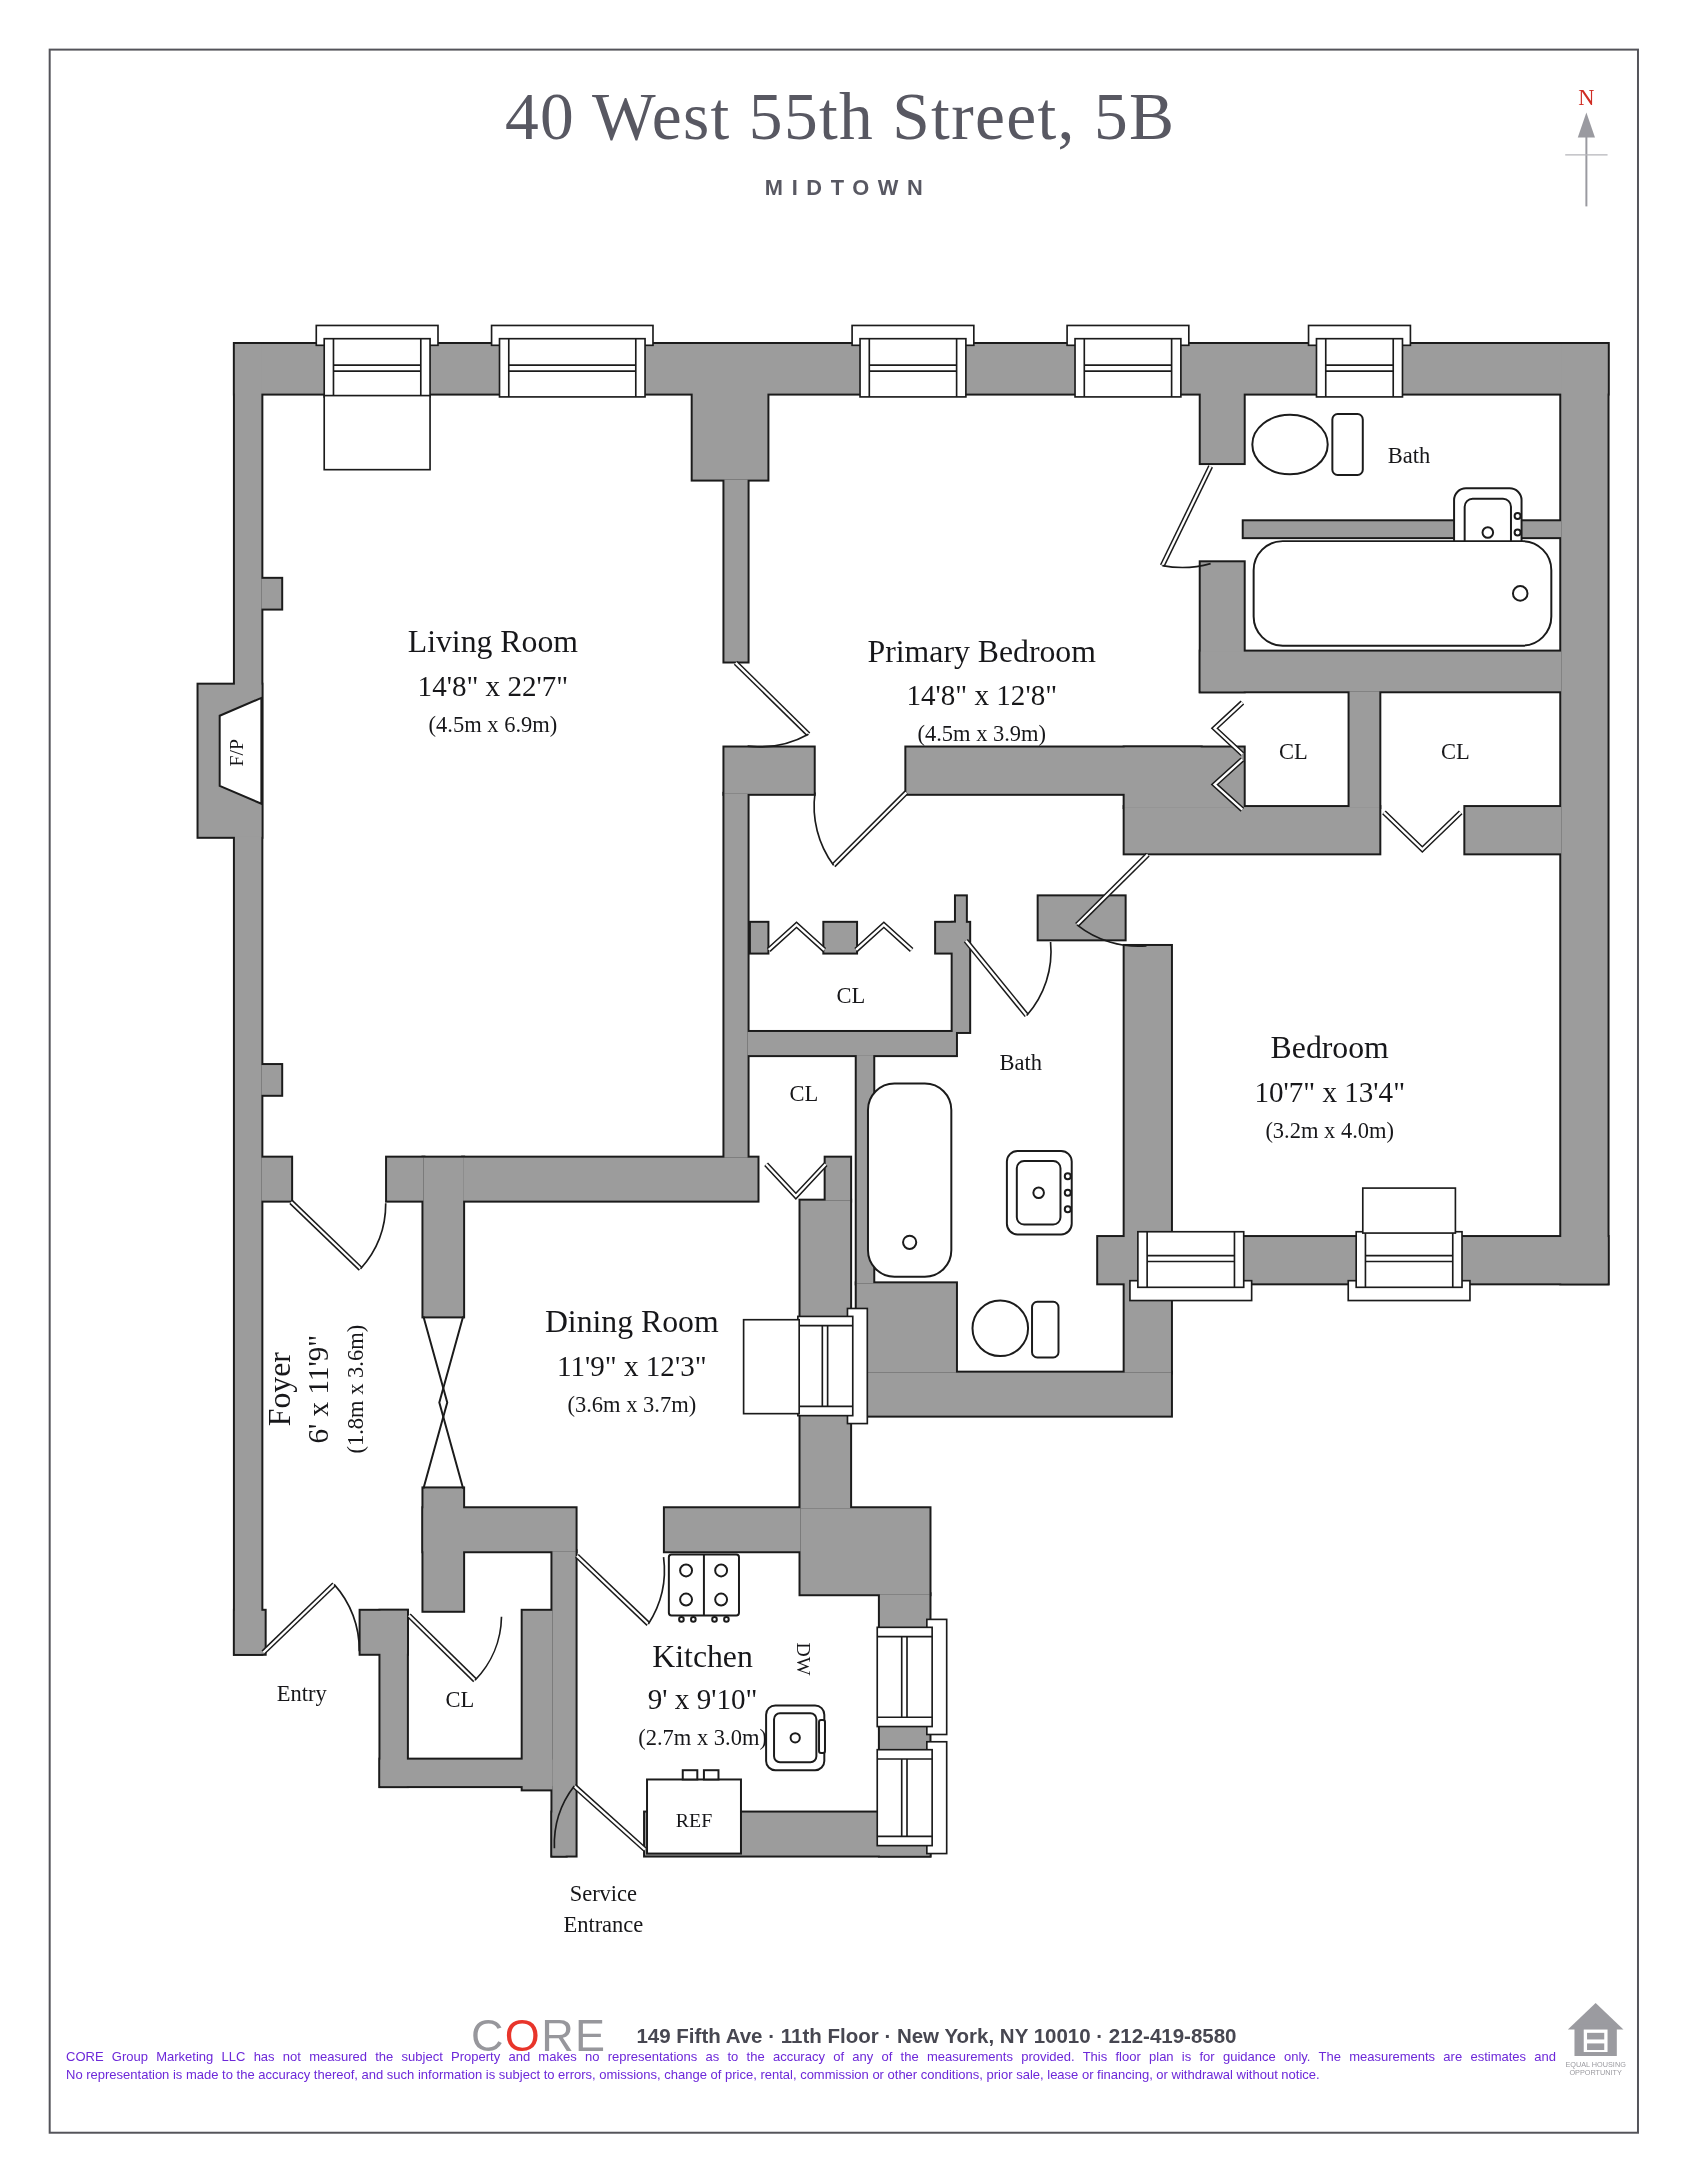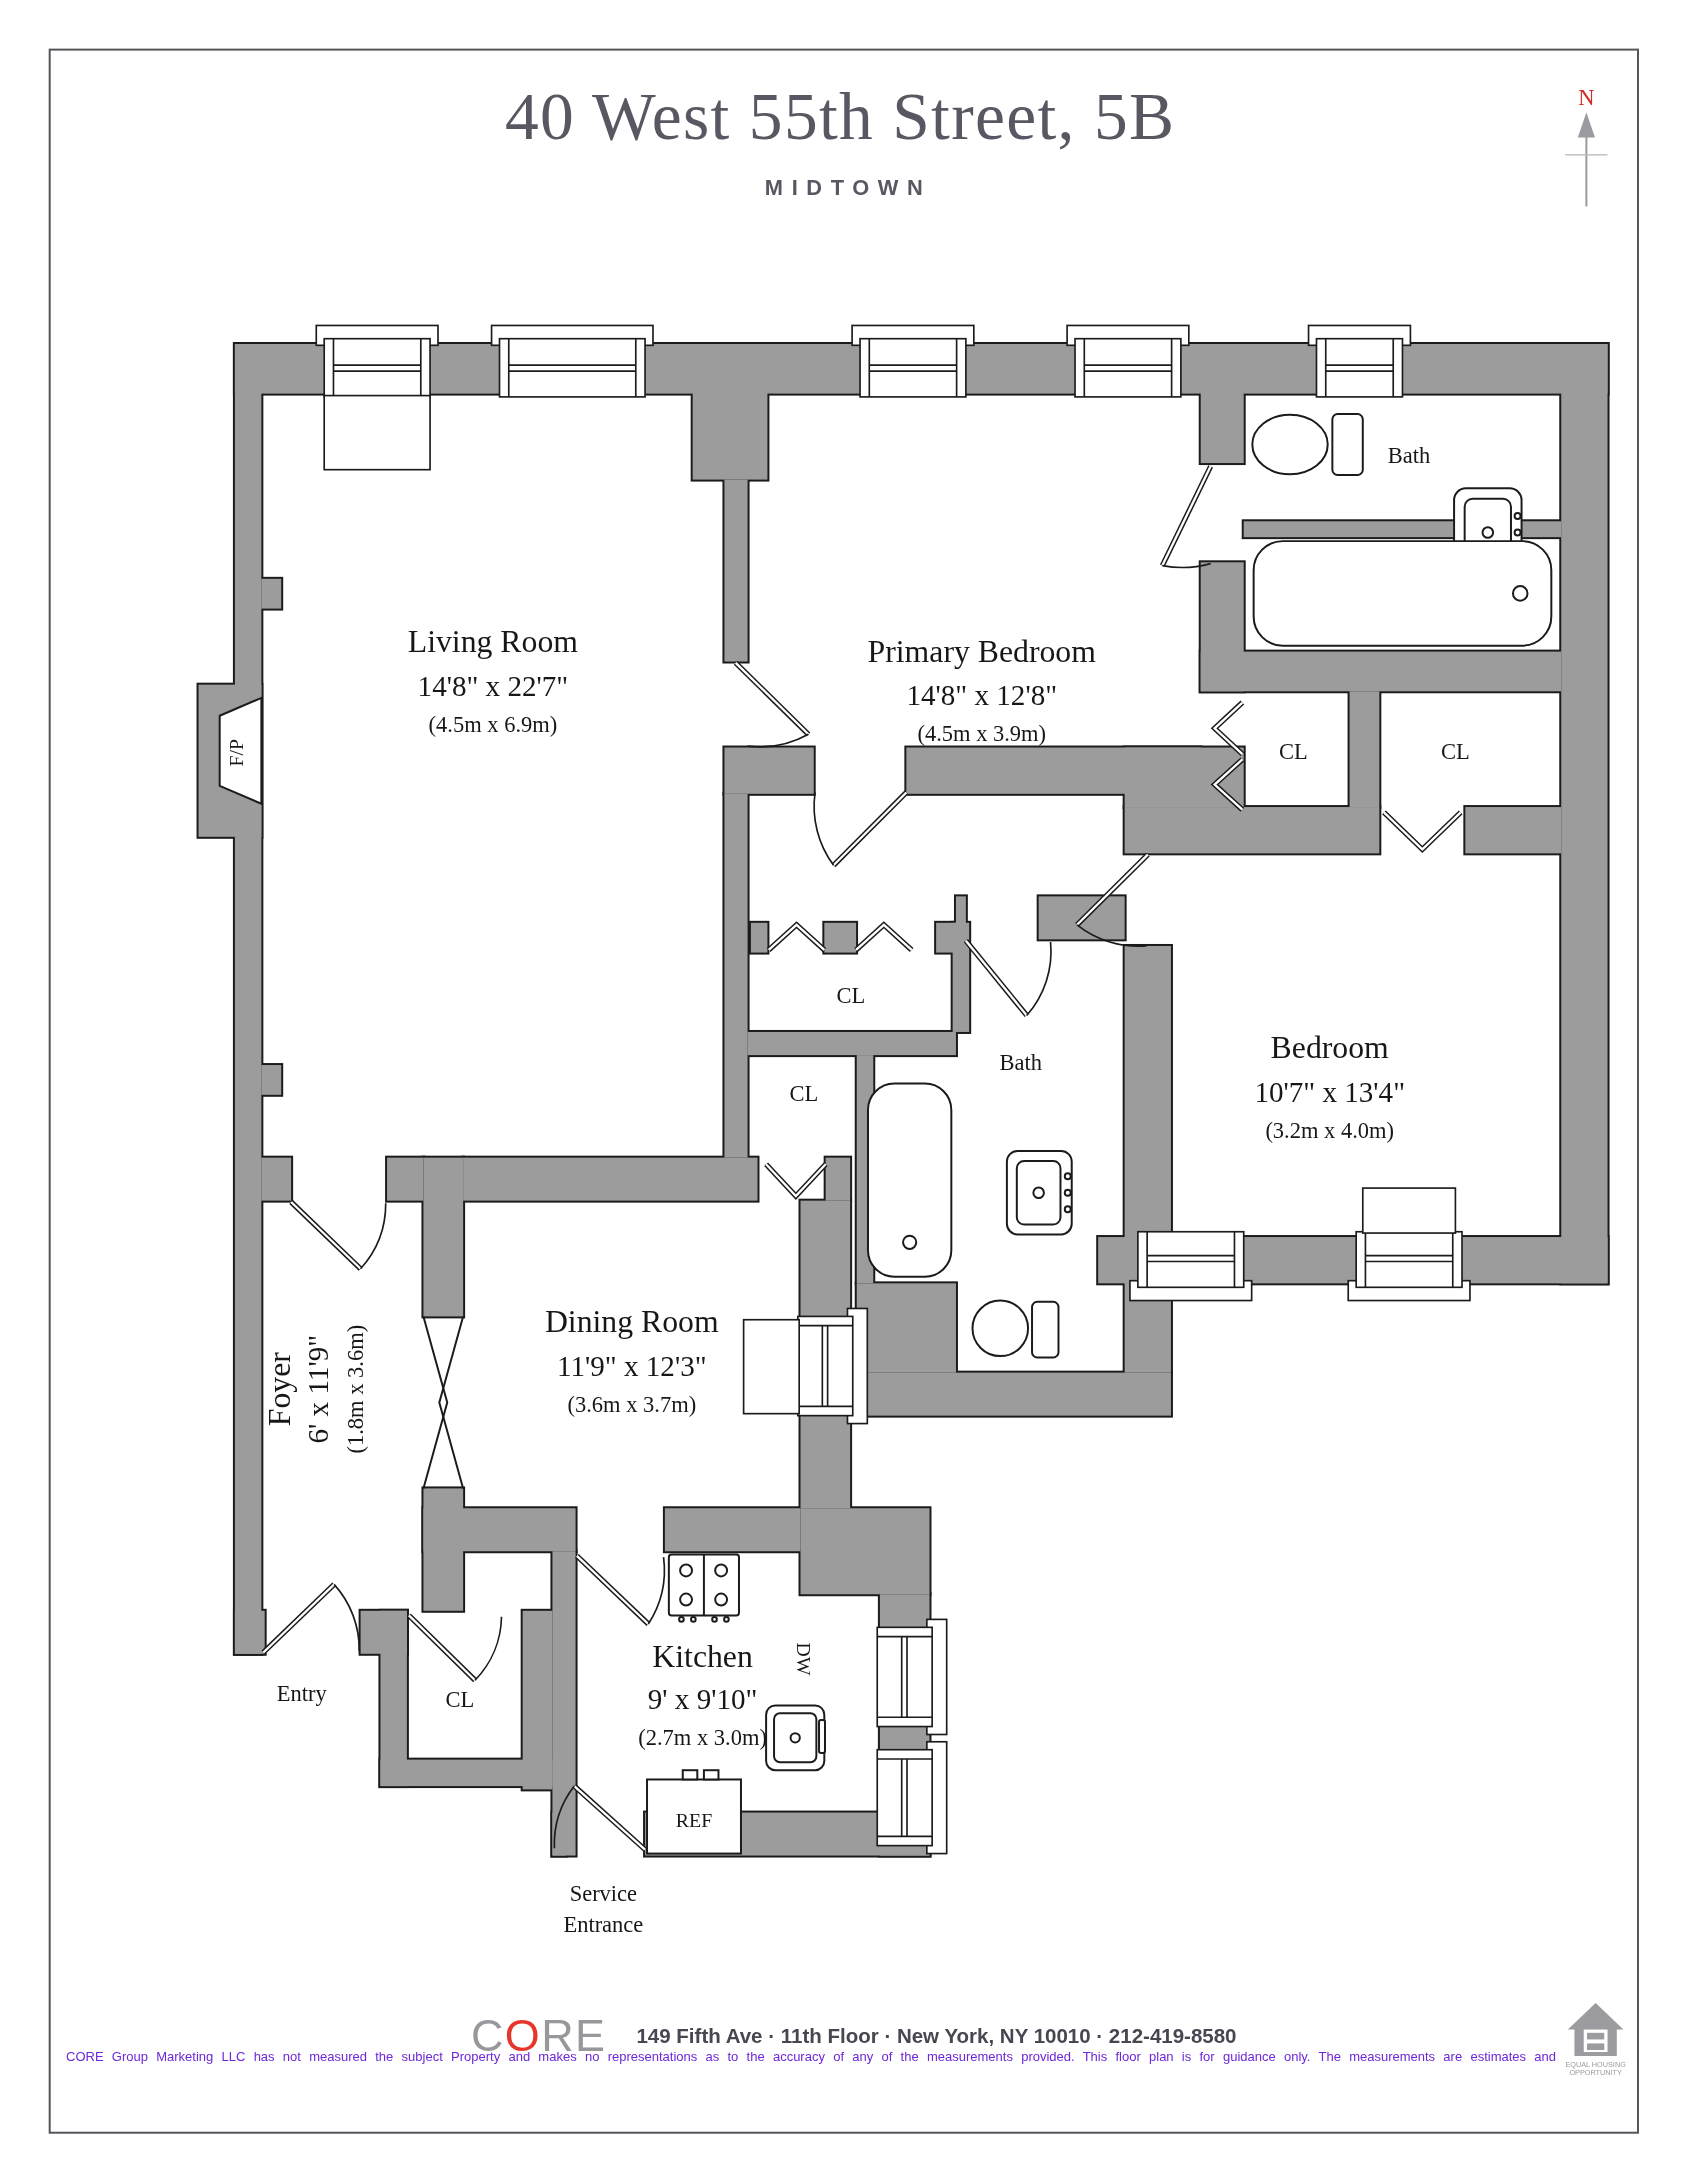--- a/index.html
+++ b/index.html
@@ -405,15 +405,16 @@
       <rect x="2399" y="3073" width="26" height="10"></rect>
       <rect x="2399" y="3089" width="26" height="10"></rect>
     </g>
     <text class="ehtext" x="2412" y="3124" text-anchor="middle">EQUAL HOUSING</text>
     <text class="ehtext" x="2412" y="3136" text-anchor="middle">OPPORTUNITY</text>
   </g>
 </svg>
 
 <div id="disclaimer">
   <div class="j">CORE Group Marketing LLC has not measured the subject Property and makes no representations as to the accuracy of any of the measurements provided. This floor plan is for guidance only. The measurements are estimates and</div>
+  <div class="l">No representation is made to the accuracy thereof, and such information is subject to errors, omissions, change of price, rental, commission or other conditions, prior sale, lease or financing, or withdrawal without notice.</div>
 </div>
 </div>
 
 
 </body></html>

